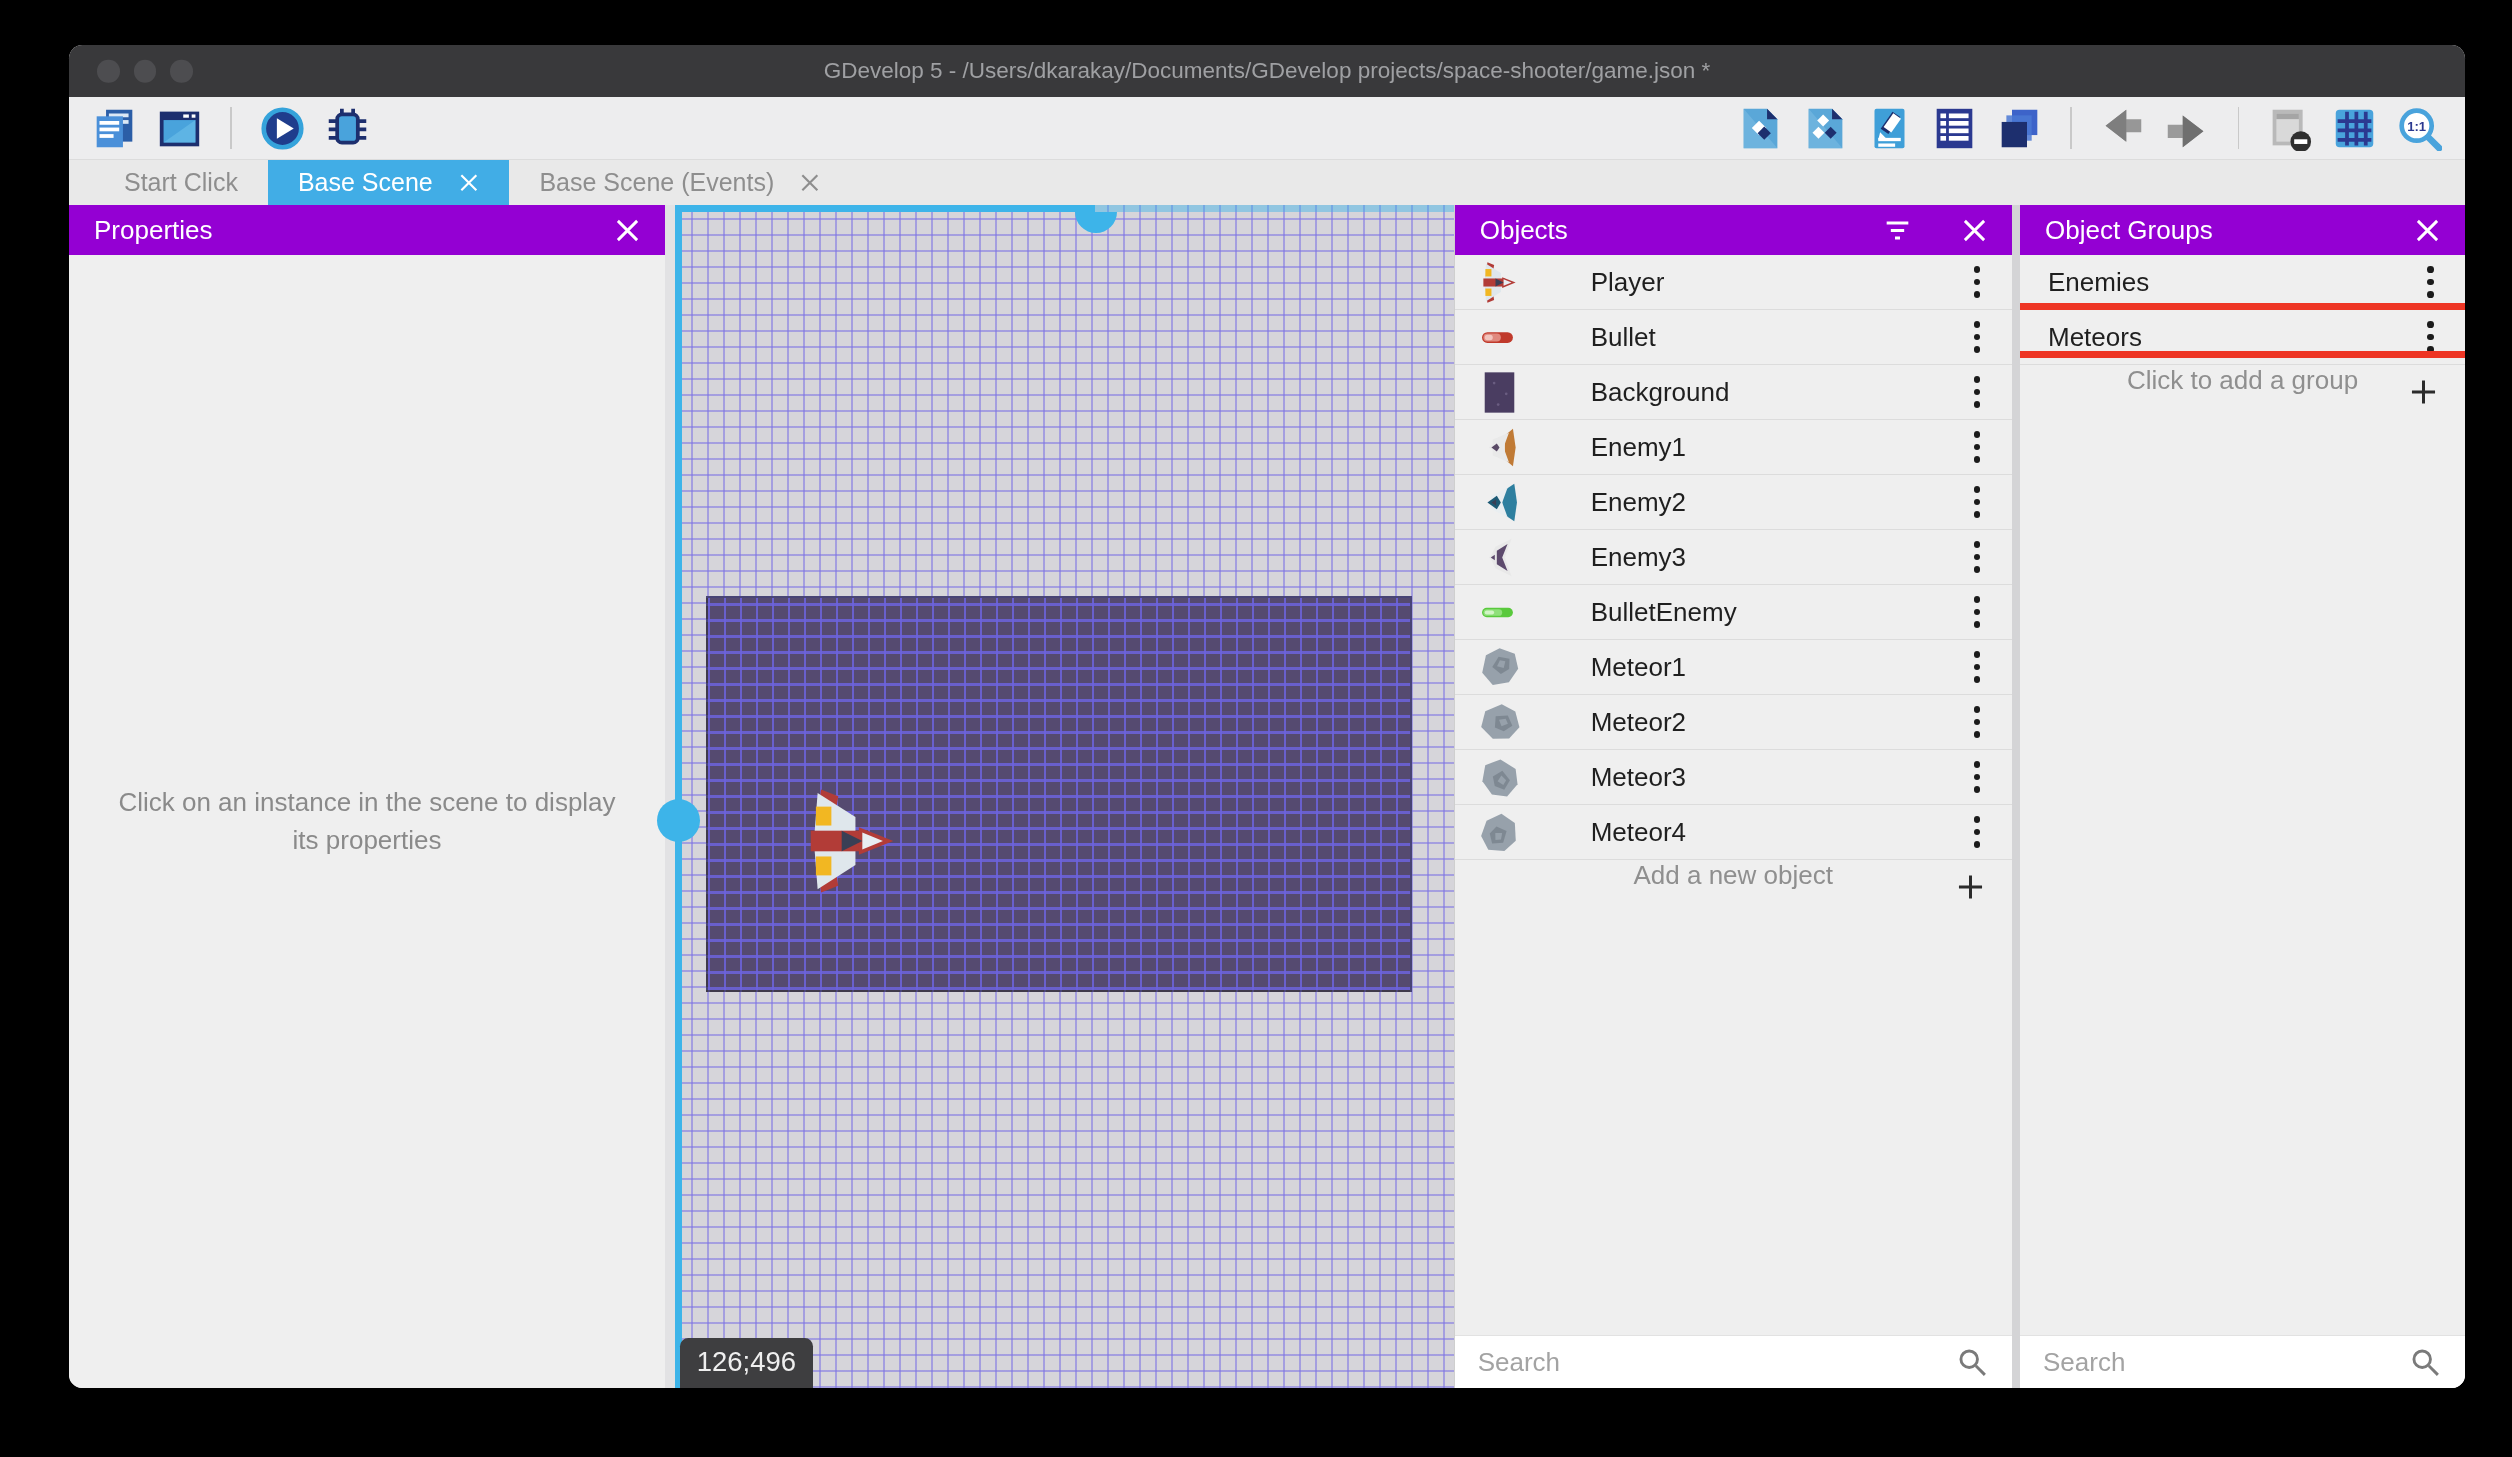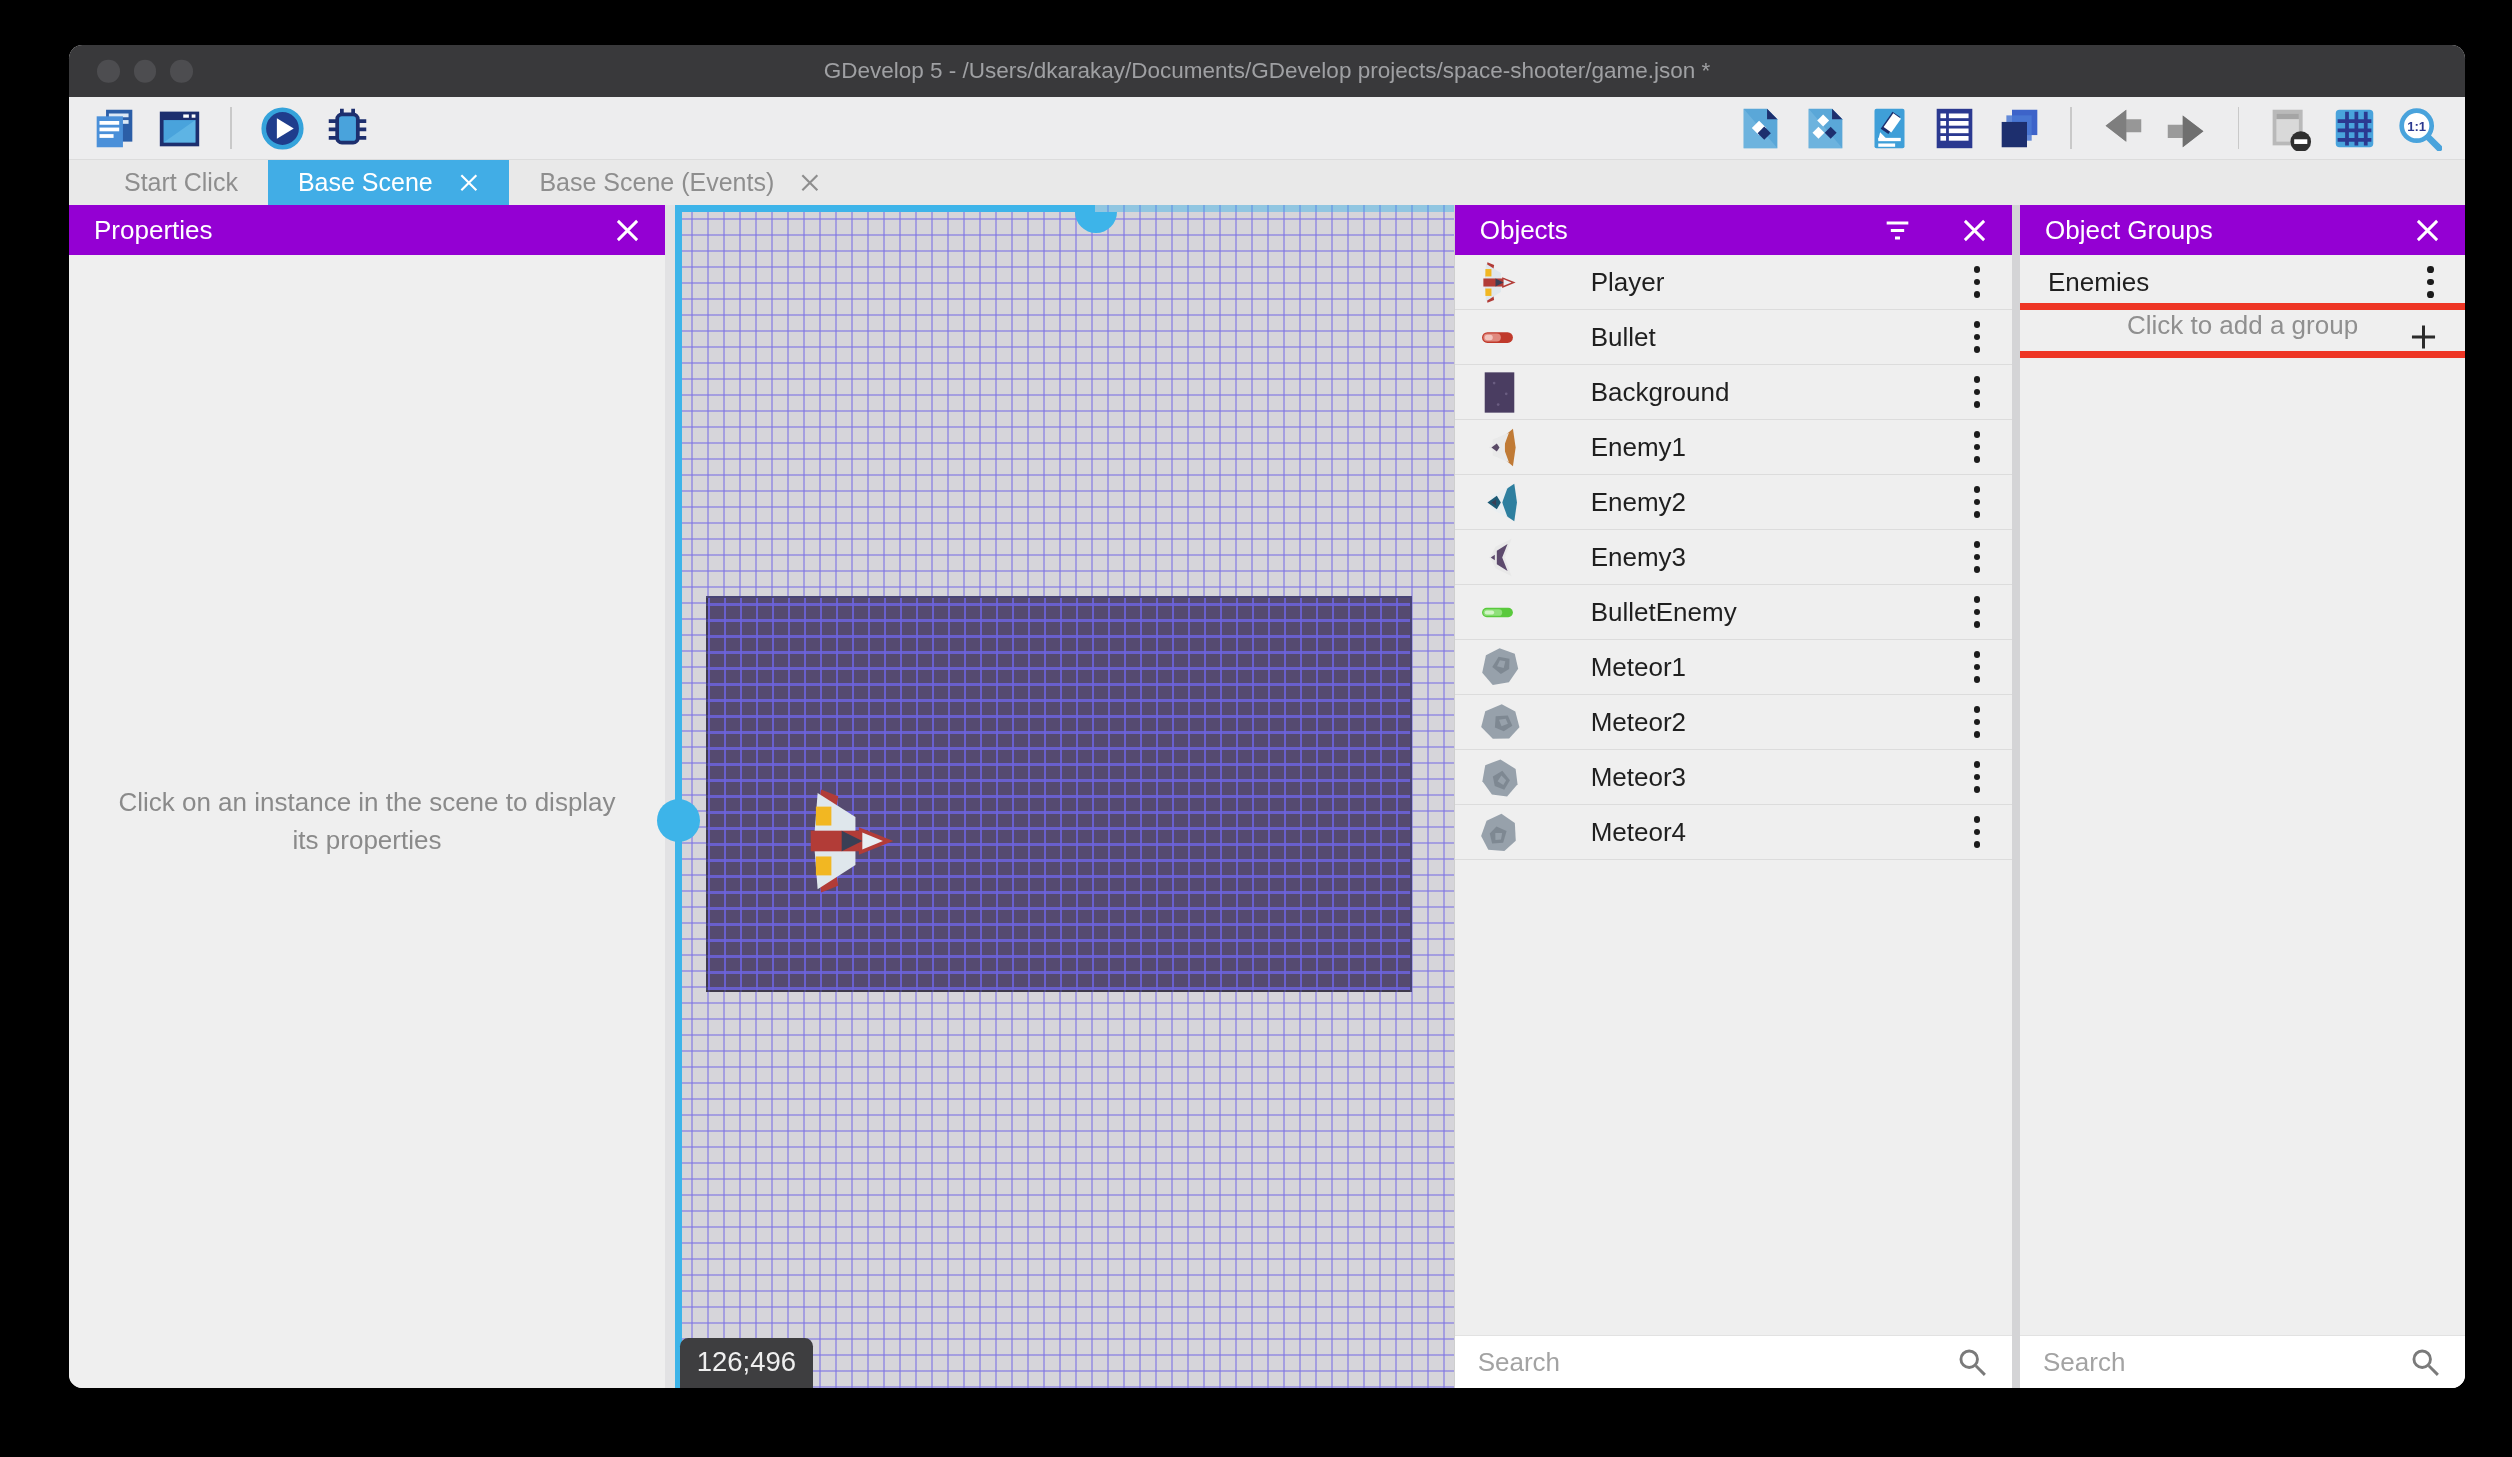--- a/index.html
+++ b/index.html
@@ -494,20 +494,28 @@
                 <polygon points="28,22 36,20 38,30 28,32" fill="#97a1ab"></polygon>
               </svg>
             </span>
             <span class="row-label">Meteor4</span>
             <span class="kebab">
               <i></i>
               <i></i>
               <i></i>
             </span>
           </div>
+          <div class="add-row">
+            <span>Add a new object</span>
+            <span class="plus">
+              <svg viewBox="0 0 40 40">
+                <path d="M20 6 V34 M6 20 H34" stroke="#2b2b2b" stroke-width="3.6" fill="none"></path>
+              </svg>
+            </span>
+          </div>
         </div>
       <div class="searchbar">
         <input type="text" placeholder="Search" style="">
         <svg viewBox="0 0 40 40">
             <circle cx="16" cy="16" r="10" stroke="#7a7a7a" stroke-width="3.5" fill="none"></circle>
             <path d="M24 24 L35 35" stroke="#7a7a7a" stroke-width="3.5"></path>
           </svg>
       </div>
     </div>
 
@@ -524,20 +532,28 @@
       </div>
       <div class="list" id="groups-list">
           <div class="row">
             <span class="row-label">Enemies</span>
             <span class="kebab">
               <i></i>
               <i></i>
               <i></i>
             </span>
           </div>
+          <div class="row">
+            <span class="row-label">Meteors</span>
+            <span class="kebab">
+              <i></i>
+              <i></i>
+              <i></i>
+            </span>
+          </div>
           <div class="annotation" style="top: 48px;"></div>
           <div class="add-row">
             <span>Click to add a group</span>
             <span class="plus">
               <svg viewBox="0 0 40 40">
                 <path d="M20 6 V34 M6 20 H34" stroke="#2b2b2b" stroke-width="3.6" fill="none"></path>
               </svg>
             </span>
           </div>
         </div>

